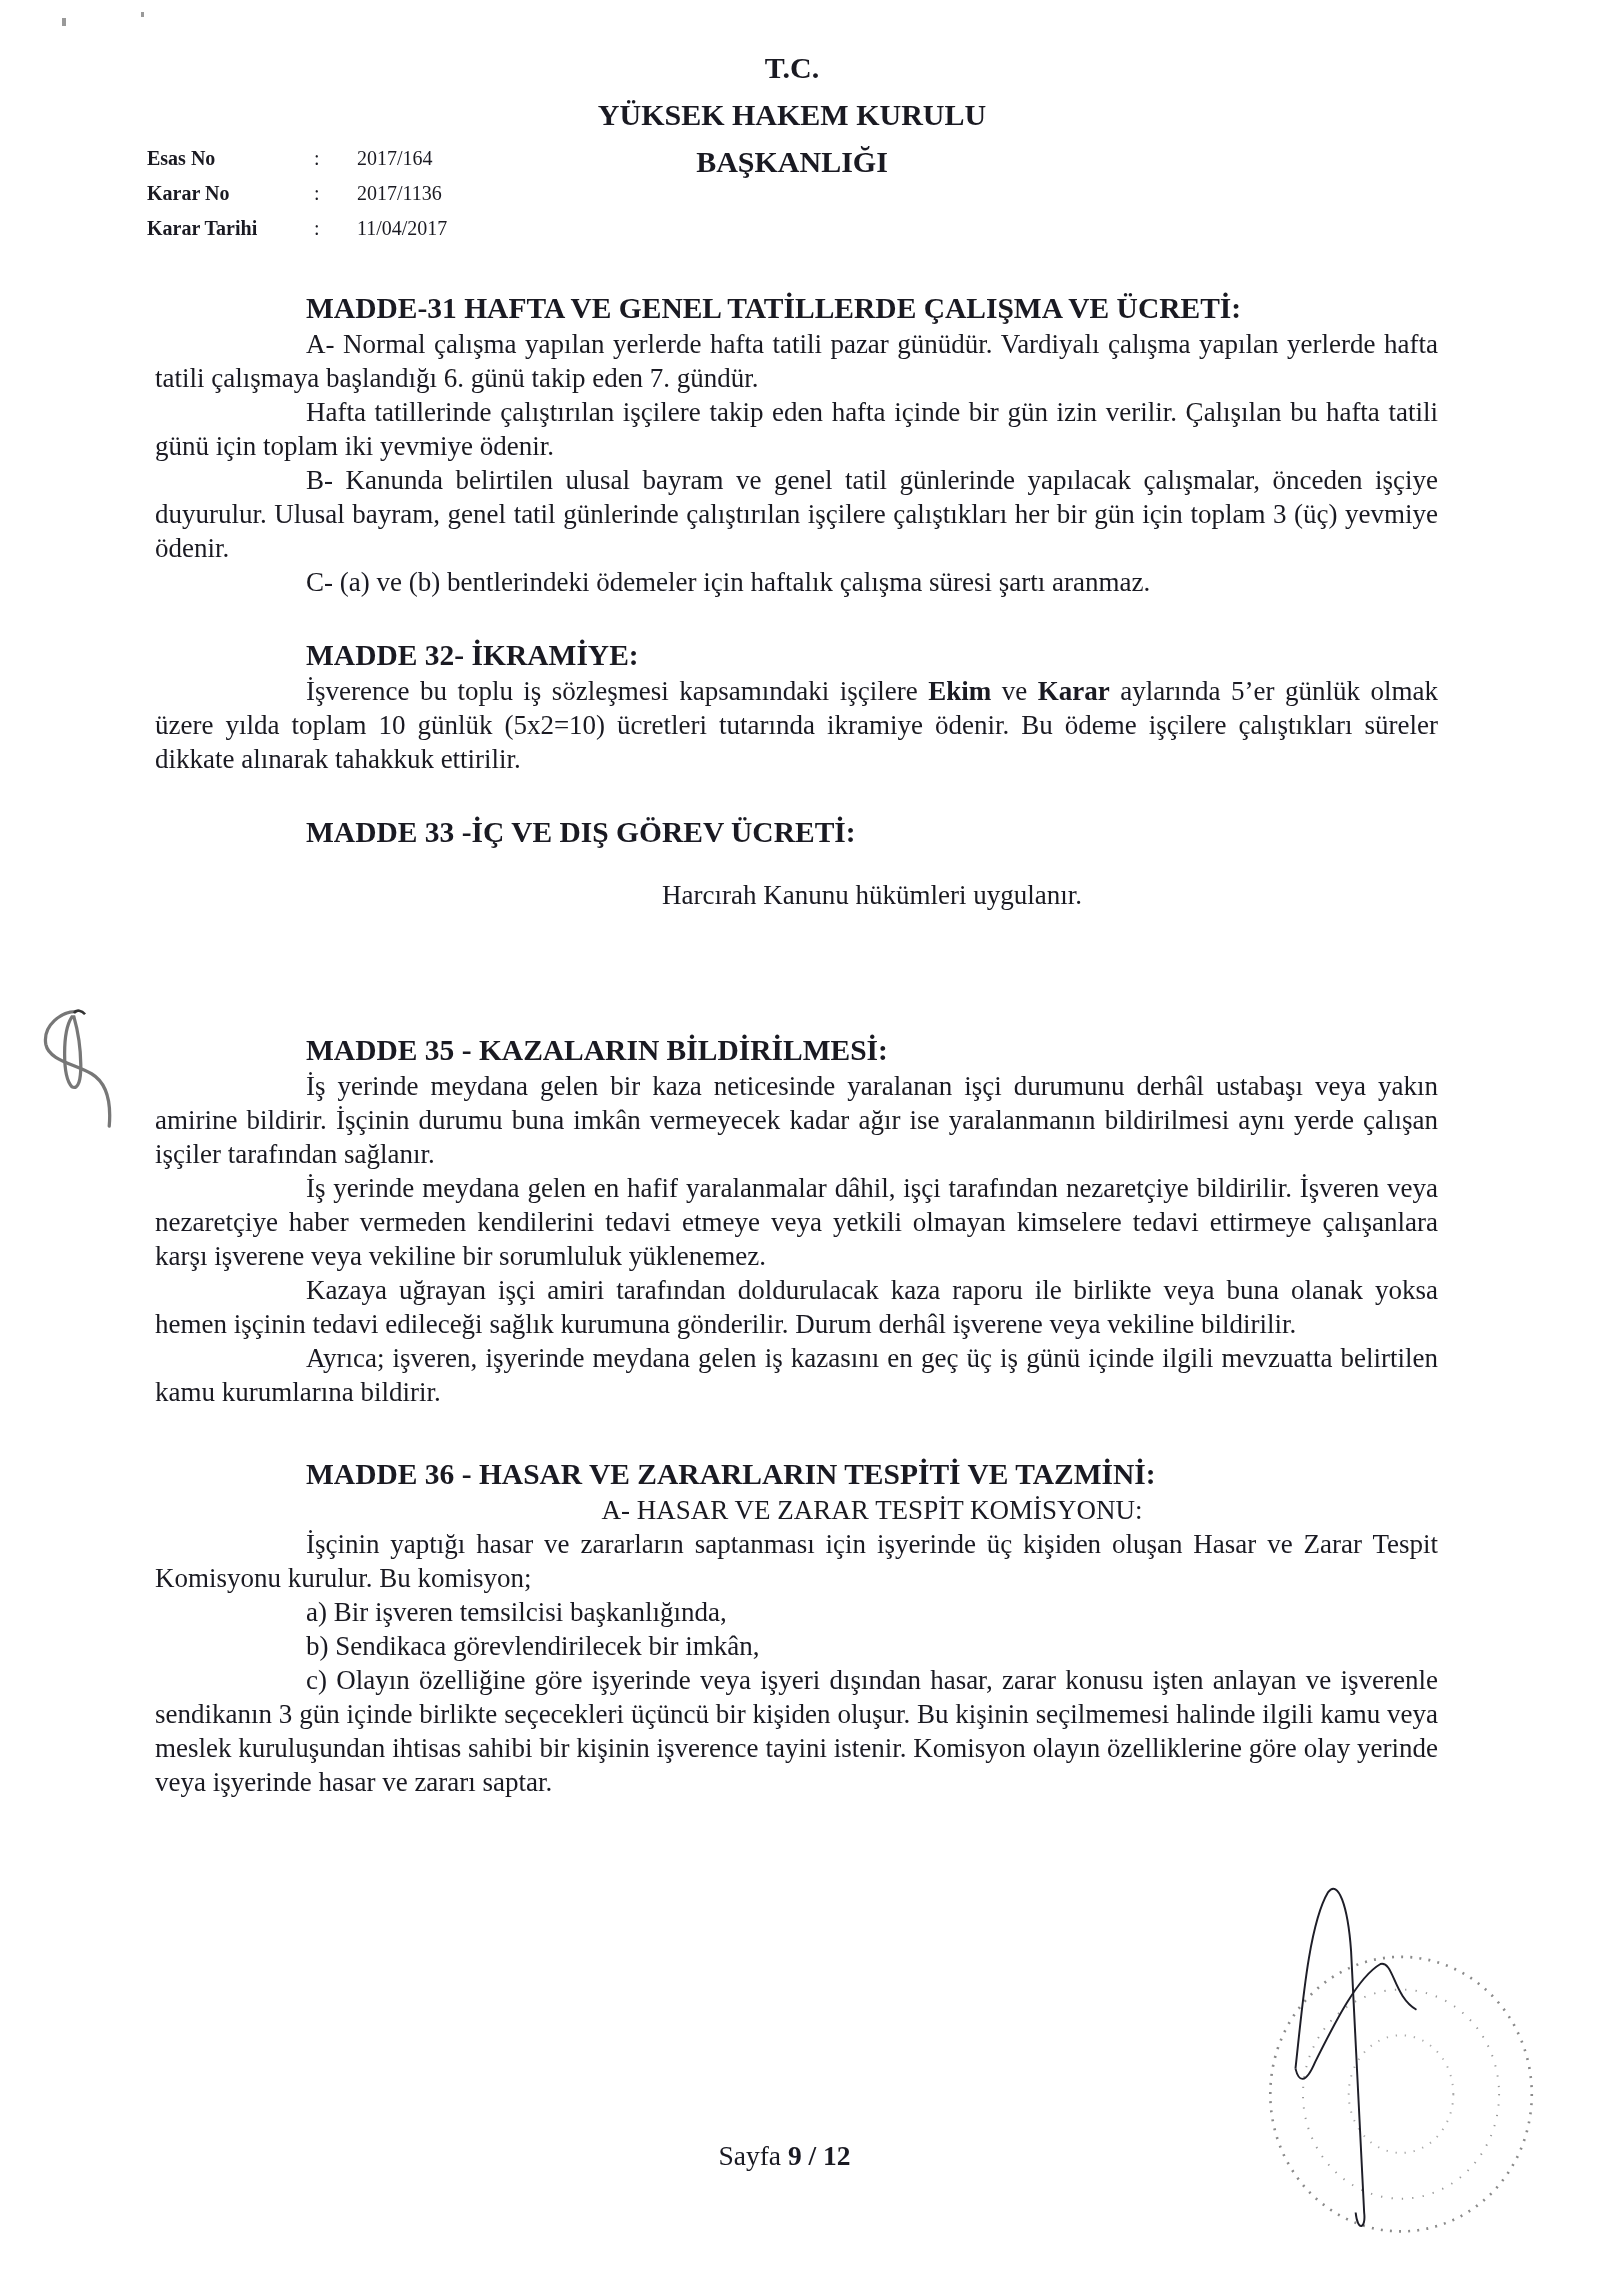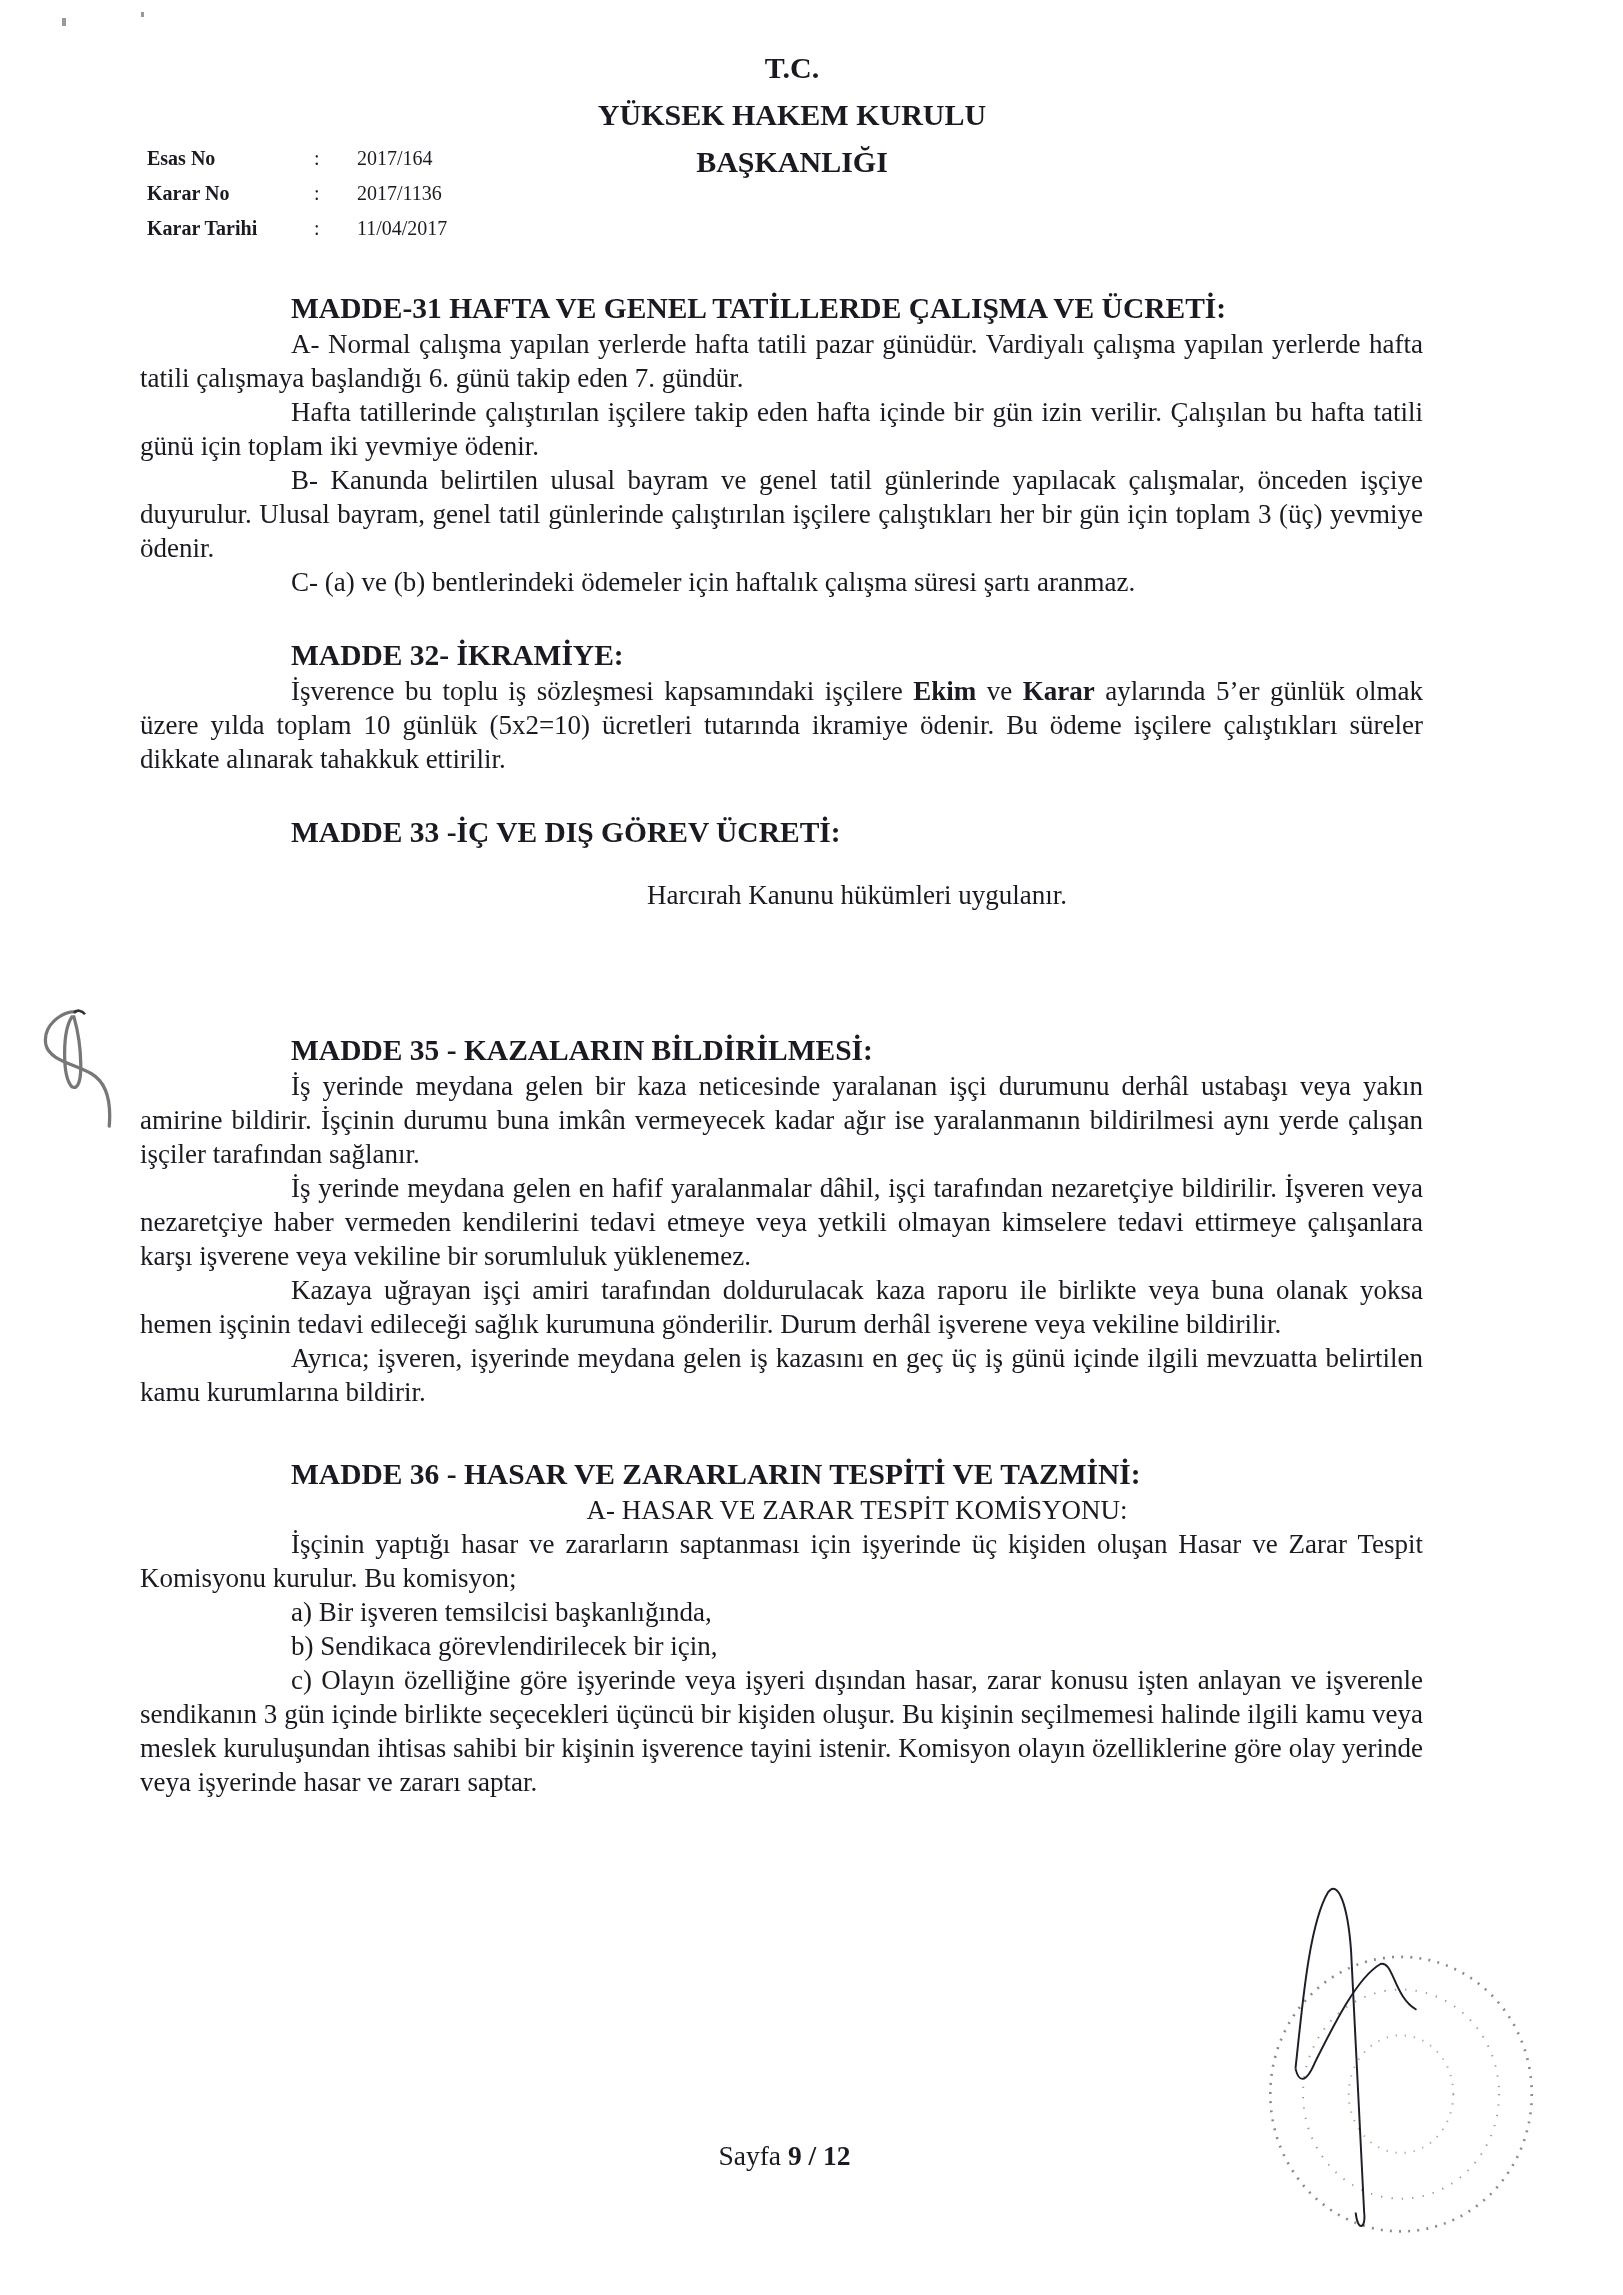--- a/index.html
+++ b/index.html
@@ -16,21 +16,21 @@
   }
   .header-title div { white-space: nowrap; margin-top: 10px; }
 
   .meta { position: absolute; left: 147px; top: 141px; font-size: 20px; line-height: 35px; }
   .meta-row { display: flex; white-space: nowrap; }
   .meta-label { width: 167px; font-weight: bold; }
   .meta-colon { width: 43px; }
   .meta-value { }
 
   .body-text {
-    position: absolute; left: 140px; width: 1283px; top: 289px;
+    position: absolute; left: 155px; width: 1283px; top: 289px;
     font-size: 27px; line-height: 34px; text-align: justify;
   }
   .section { margin: 0; }
   .heading {
     font-weight: bold; font-size: 29.5px; padding-left: 151px;
     white-space: nowrap; line-height: 38px;
   }
   .p { text-indent: 151px; margin: 0; }
   .p.last-left { text-align: left; }
   .p-noindent { padding-left: 151px; text-align: center; }
@@ -119,21 +119,21 @@
       <p class="p">Ayrıca; işveren, işyerinde meydana gelen iş kazasını en geç üç iş günü içinde ilgili mevzuatta belirtilen kamu kurumlarına bildirir.</p>
     </section>
 
     <div class="gap-lg"></div>
 
     <section class="section">
       <div class="heading">MADDE 36 -  HASAR VE ZARARLARIN TESPİTİ VE TAZMİNİ:</div>
       <div class="p-noindent">A- HASAR VE ZARAR TESPİT KOMİSYONU:</div>
       <p class="p">İşçinin yaptığı hasar ve zararların saptanması için işyerinde üç kişiden oluşan Hasar ve Zarar Tespit Komisyonu kurulur. Bu komisyon;</p>
       <div class="list-item">a)  Bir işveren temsilcisi başkanlığında,</div>
-      <div class="list-item">b)  Sendikaca görevlendirilecek bir için,</div>
+      <div class="list-item">b)  Sendikaca görevlendirilecek bir imkân,</div>
       <p class="p">c) Olayın özelliğine göre işyerinde veya işyeri dışından hasar, zarar konusu işten anlayan ve işverenle sendikanın 3 gün içinde birlikte seçecekleri üçüncü bir kişiden oluşur. Bu kişinin seçilmemesi halinde ilgili kamu veya meslek kuruluşundan ihtisas sahibi bir kişinin işverence tayini istenir. Komisyon olayın özelliklerine göre olay yerinde veya işyerinde hasar ve zararı saptar.</p>
     </section>
   </div>
 
   <svg class="signature-left" viewBox="0 0 130 200">
     <path d="M60 10 C 40 10, 10 30, 15 60 C 20 85, 60 90, 85 105 C 110 120, 115 150, 112 185" fill="none" stroke="#777" stroke-width="5" stroke-linecap="round"></path>
     <path d="M55 18 C 40 40, 40 110, 55 125 C 75 135, 70 60, 58 18 Z" fill="none" stroke="#777" stroke-width="5"></path>
     <path d="M58 12 C 62 6, 70 8, 75 14" fill="none" stroke="#333" stroke-width="4"></path>
   </svg>
 

